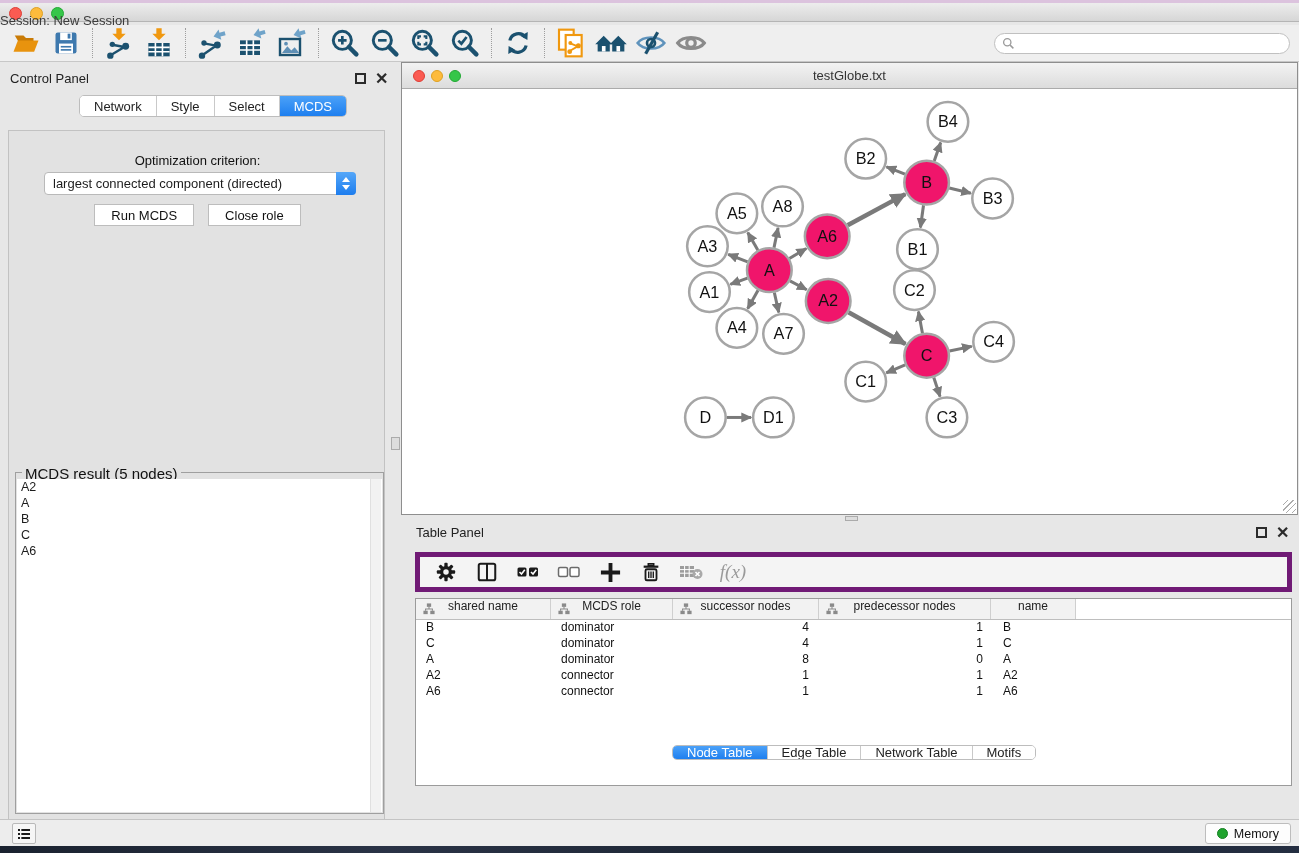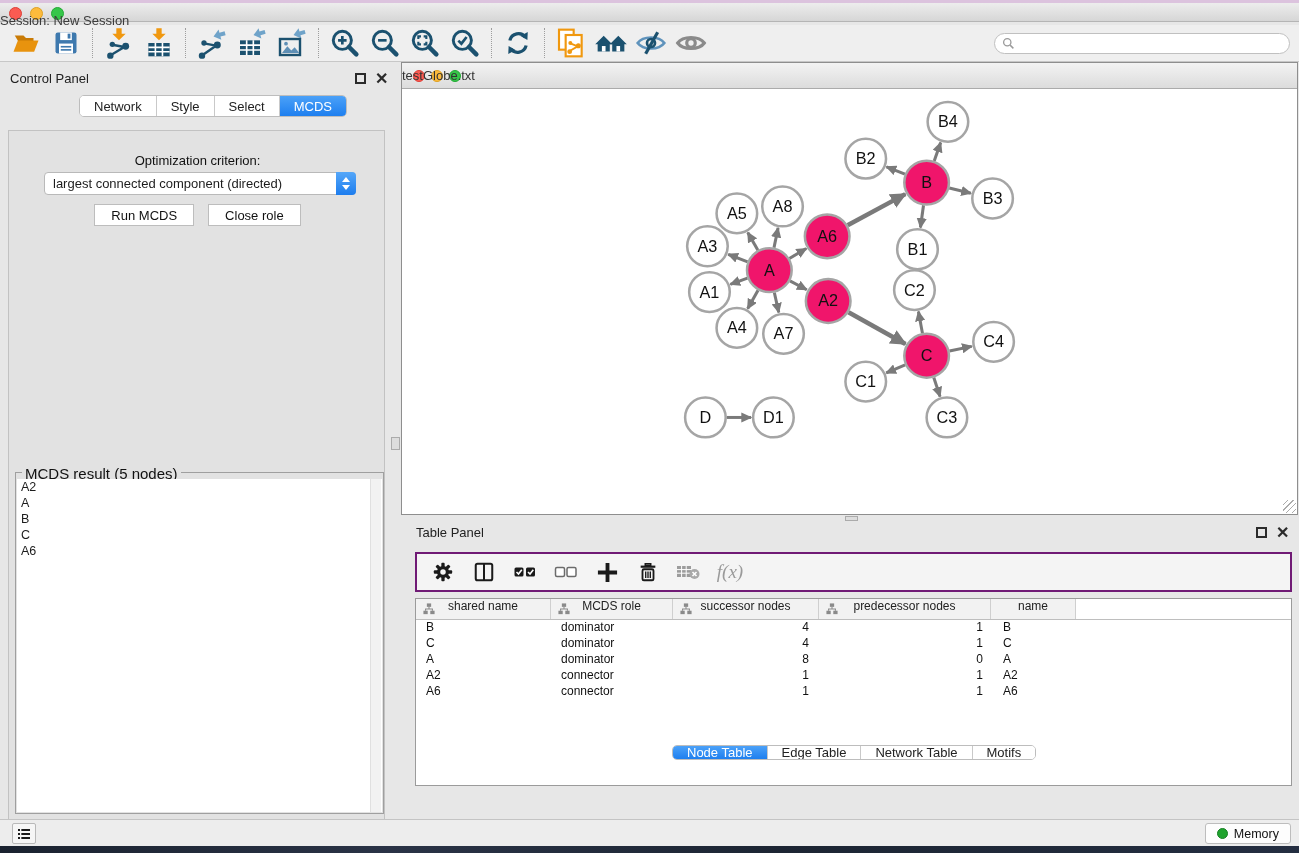--- a/index.html
+++ b/index.html
@@ -56,33 +56,33 @@
   .listbox { position:absolute; left:1px; top:6px; right:1px; bottom:1px; background:#fff; overflow:hidden; }
   .listbox .scroll { position:absolute; right:1px; top:0; bottom:0; width:11px; background:#F2F2F2; border-left:1px solid #E0E0E0; }
   .list-item { font-size:12.5px; height:16px; line-height:16px; padding-left:4px; }
 
   
   .netwin { position:absolute; left:401px; top:62px; width:897px; height:453px; border:1px solid #8E8E8E; background:#fff; }
   .netwin .nw-titlebar { position:absolute; left:0; top:0; right:0; height:26px;
     background:linear-gradient(#F3F3F3,#DCDCDC); border-bottom:1px solid #ABABAB; }
   .netwin .lights { left:11px; top:7px; gap:6px; }
   .netwin .light { width:12px; height:12px; }
-  .nw-title { position:absolute; left:0; right:0; top:5px; font-size:13px; color:#333; }
+  .nw-title { position:absolute; left:0; right:0; top:5px; text-align:center; font-size:13px; color:#333; }
   .canvas { position:absolute; left:0; top:26px; right:0; bottom:0; background:#fff; }
   .canvas svg { width:100%; height:100%; display:block; }
   .grip { position:absolute; right:1px; bottom:1px; width:13px; height:13px;
     background:repeating-linear-gradient(135deg, transparent 0 3px, #ABABAB 3px 4px); }
   .divider-v { position:absolute; left:391px; top:437px; width:9px; height:13px; background:#DDDDDD; border:1px solid #ABABAB; }
   .divider-h { position:absolute; left:845px; top:516px; width:13px; height:5px; background:#DDDDDD; border:1px solid #ABABAB; }
 
   
   .tp-header { position:absolute; left:416px; top:525px; font-size:13px; color:#222; }
   .tp-controls { position:absolute; left:1256px; top:527px; display:flex; gap:9px; align-items:center; }
   .tp-toolbar { position:absolute; left:415px; top:552px; width:877px; height:40px; background:#F4F4F4;
-    border:2px solid #701a75; display:flex; align-items:center; gap:13px; padding-left:12px; }
+    border:5px solid #701a75; display:flex; align-items:center; gap:13px; padding-left:12px; }
   .tp-toolbar .tbtn { width:28px; }
   .fx { font-family:"Liberation Serif", serif; font-style:italic; font-size:19px; color:#9a9a9a; }
   .table { position:absolute; left:415px; top:598px; width:877px; height:188px; background:#fff; border:1px solid #9B9B9B; }
   .thead { display:flex; height:21px; border-bottom:1px solid #BEBEBE; }
   .th { position:relative; background:#F2F2F2; border-right:1px solid #CFCFCF; display:flex;
     justify-content:center; font-size:12px; color:#222; }
   .th .hicon { position:absolute; left:7px; top:4px; }
   .th.filler { background:#fff; border-right:none; flex:1; }
   .trow { display:flex; height:16px; font-size:12px; color:#111; }
   .td { overflow:hidden; white-space:nowrap; }

